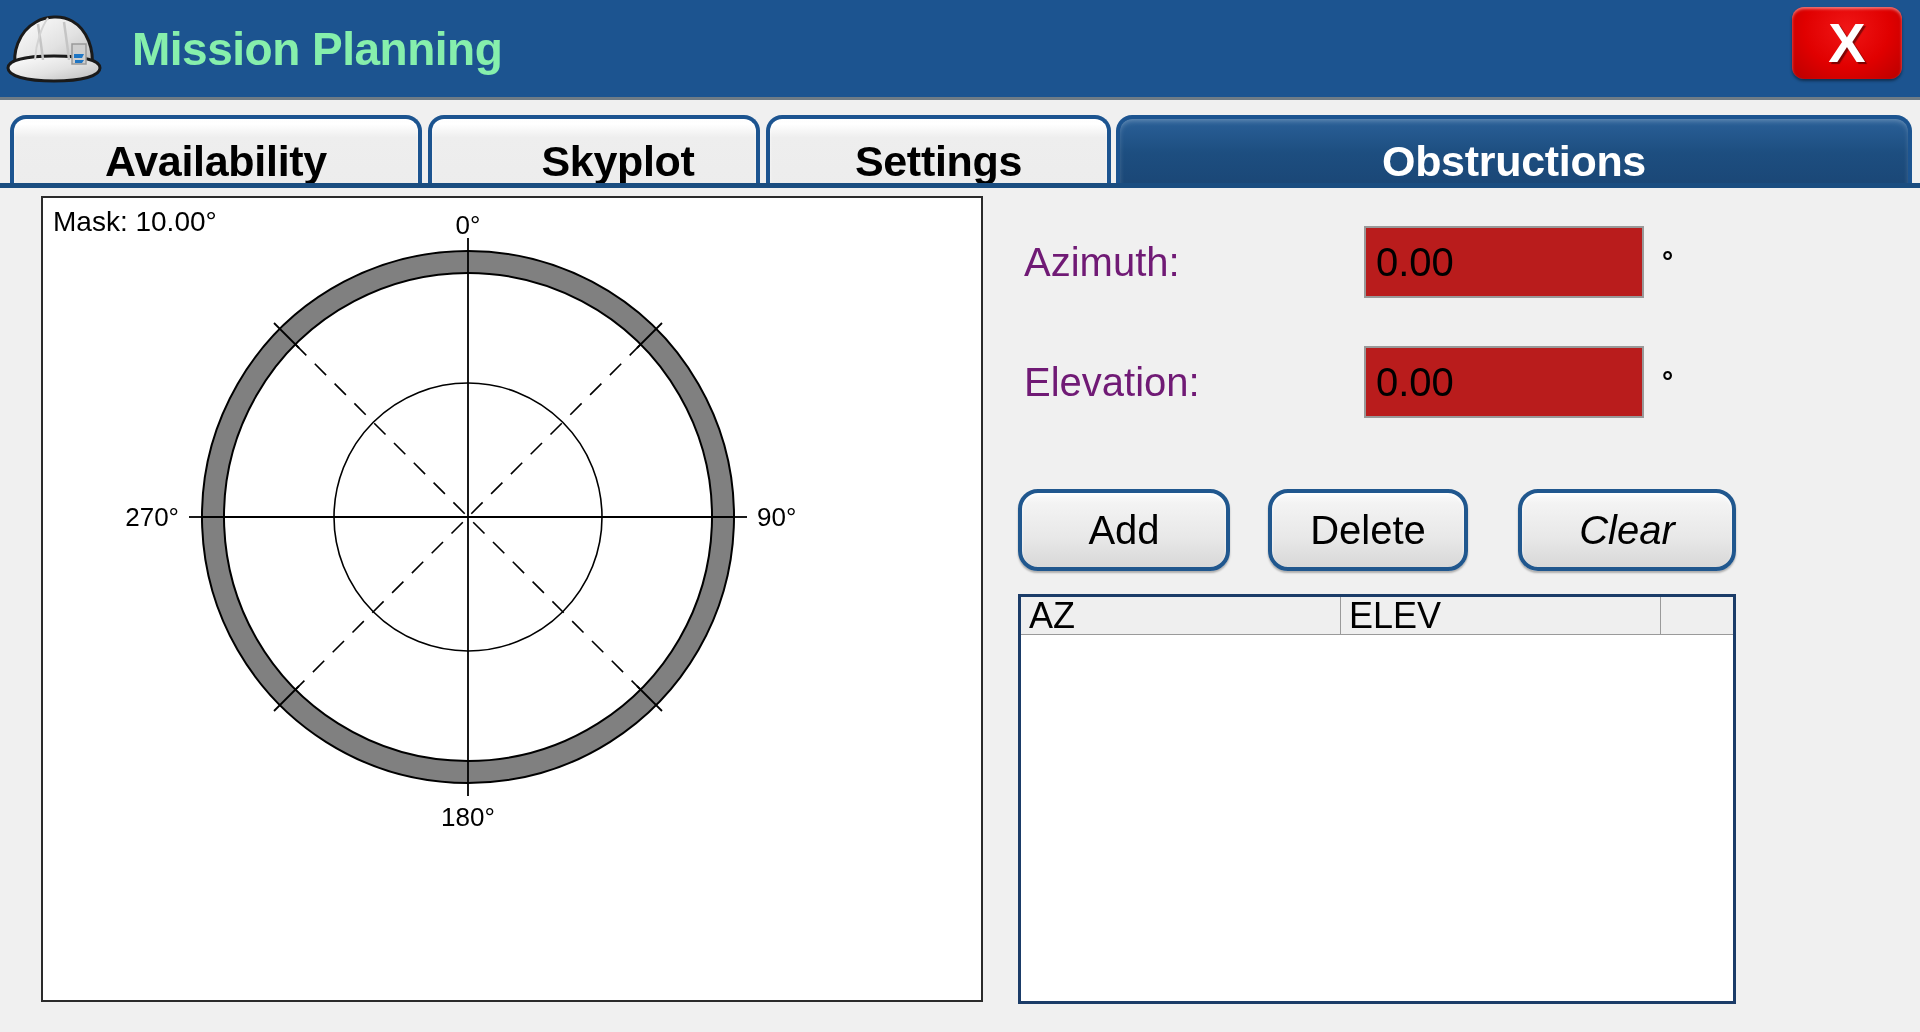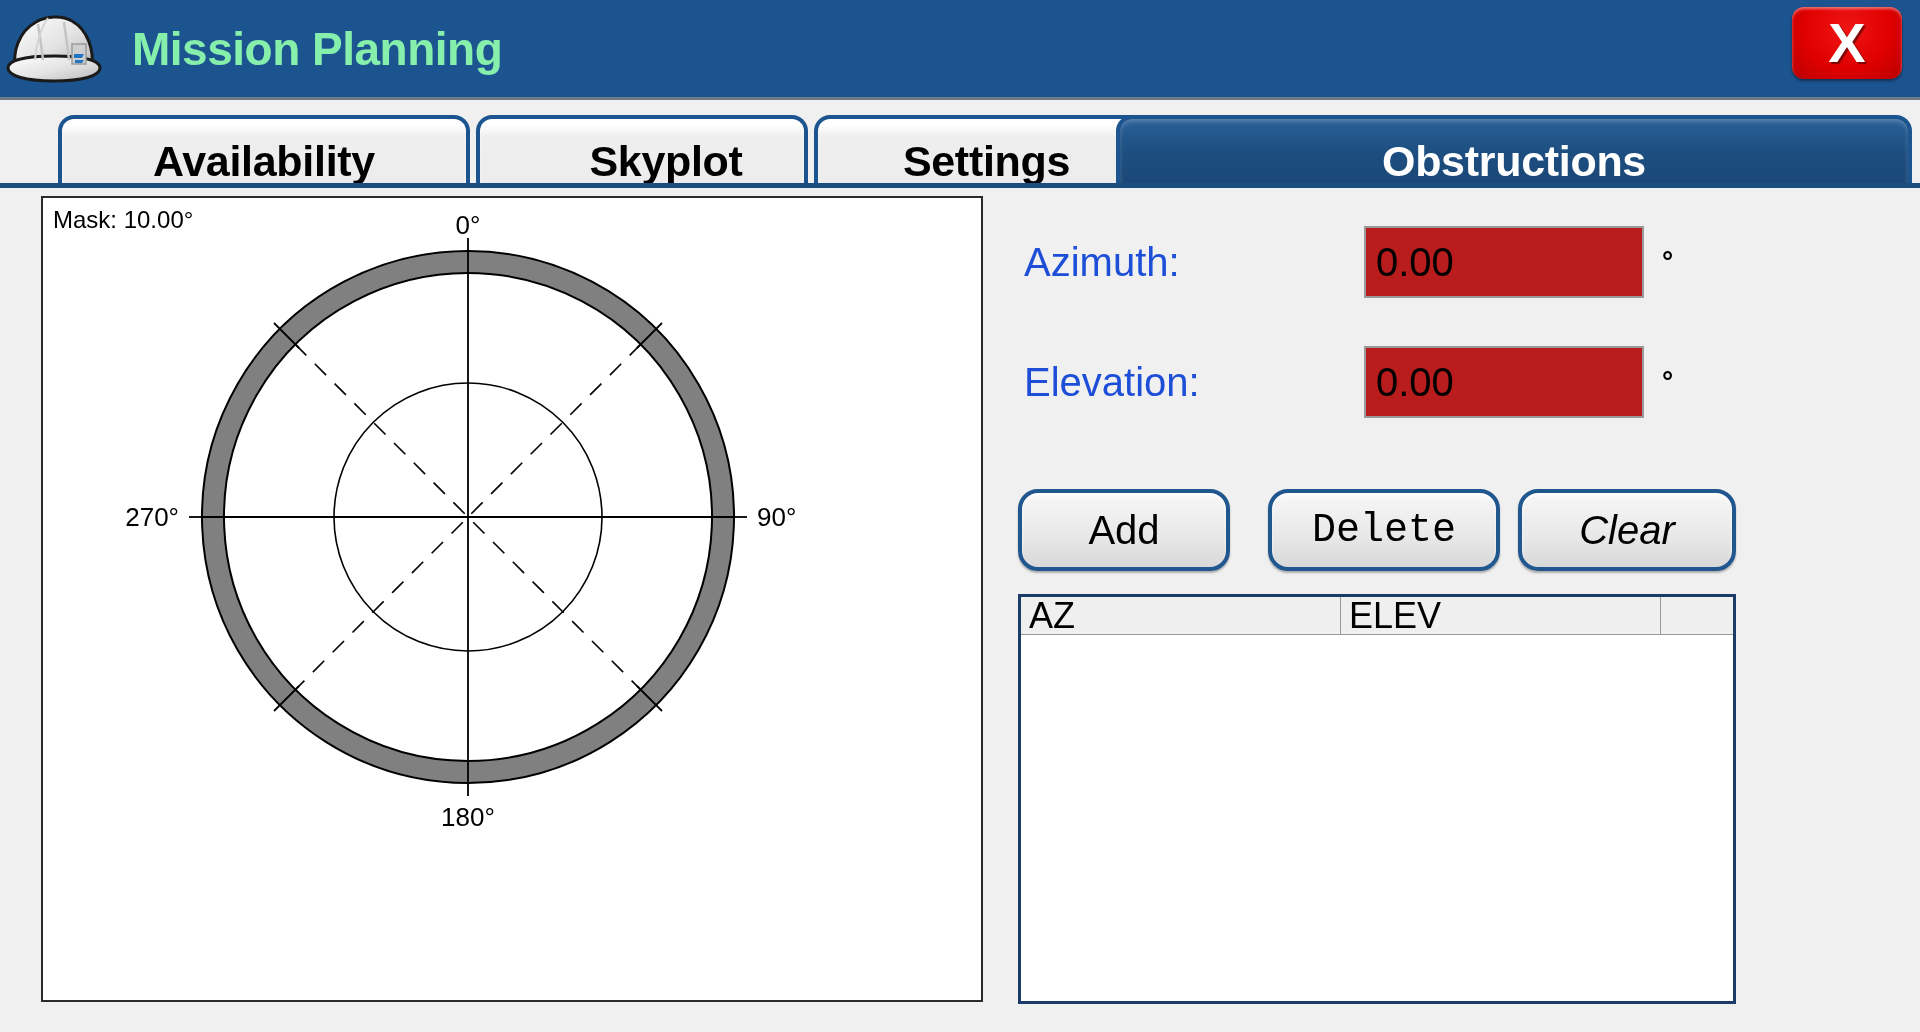--- a/index.html
+++ b/index.html
@@ -66,21 +66,20 @@
     border: 4px solid #1c5490;
     border-bottom: none;
     border-radius: 16px 16px 0 0;
     display: flex; align-items: center; justify-content: center;
     cursor: pointer;
     overflow: hidden;
   }
   .tab.inactive {
     background: linear-gradient(to bottom, #fdfdfd 0%, #ffffff 6%, #eeeeee 22%, #ececec 100%);
     box-shadow: inset 0 3px 4px -1px rgba(255,255,255,0.95);
-    margin-left: 48px;
   }
   .tab.inactive .tab-label {
     color: #000000;
   }
   .tab.active {
     background: linear-gradient(to bottom, #2a6098 0%, #1d4e80 40%, #194371 100%);
     box-shadow: inset 0 3px 6px -2px rgba(255,255,255,0.35);
   }
   .tab.active .tab-label { color: #ffffff; }
   .tab-label {
@@ -111,21 +110,21 @@
 
   
   .plot-panel {
     position: absolute; left: 41px; top: 8px;
     width: 942px; height: 806px;
     background: #ffffff;
     border: 2px solid #2b2b2b;
   }
   .mask-label {
     position: absolute; left: 10px; top: 8px;
-    font-size: 24px; color: #000000;
+    font-size: 28px; color: #000000;
     white-space: nowrap;
   }
   .polar-svg {
     position: absolute; left: 0; top: 0;
     width: 942px; height: 806px;
   }
   .axis-deg {
     font-size: 26px;
     fill: #000000;
     font-family: "Liberation Sans", sans-serif;
@@ -139,21 +138,21 @@
 
   .field-row {
     position: absolute;
     display: flex; align-items: center;
   }
   #row-az   { left: 24px; top: 38px;  }
   #row-elev { left: 24px; top: 158px; }
 
   .field-label {
     font-size: 40px;
-    color: #1d4ed8;
+    color: #701a75;
     width: 340px;
     white-space: nowrap;
   }
   .field-input {
     width: 280px; height: 72px;
     background: #b91c1c;
     border: 2px solid #999999;
     display: flex; align-items: center;
     padding-left: 10px;
     font-size: 40px;
@@ -173,21 +172,21 @@
     height: 82px;
     border: 4px solid #20578e;
     border-radius: 20px;
     background: linear-gradient(to bottom, #fbfbfb 0%, #f3f3f3 14%, #e8e8e8 60%, #d8d8d8 100%);
     box-shadow: inset 0 2px 3px rgba(255,255,255,0.9), 0 2px 2px rgba(0,0,0,0.28);
     display: flex; align-items: center; justify-content: center;
     font-size: 40px; color: #000000;
     cursor: pointer;
   }
   #btn-add    { left: 18px;  width: 212px; }
-  #btn-delete { left: 268px; width: 232px; font-family: Liberation Mono, monospace; }
+  #btn-delete { left: 268px; width: 200px; }
   #btn-clear  { left: 518px; width: 218px; font-style: italic; }
 
   
   .table-wrap {
     position: absolute; left: 18px; top: 406px;
     width: 718px; height: 410px;
     border: 3px solid #1b3c68;
     background: #ffffff;
     overflow: hidden;
   }

